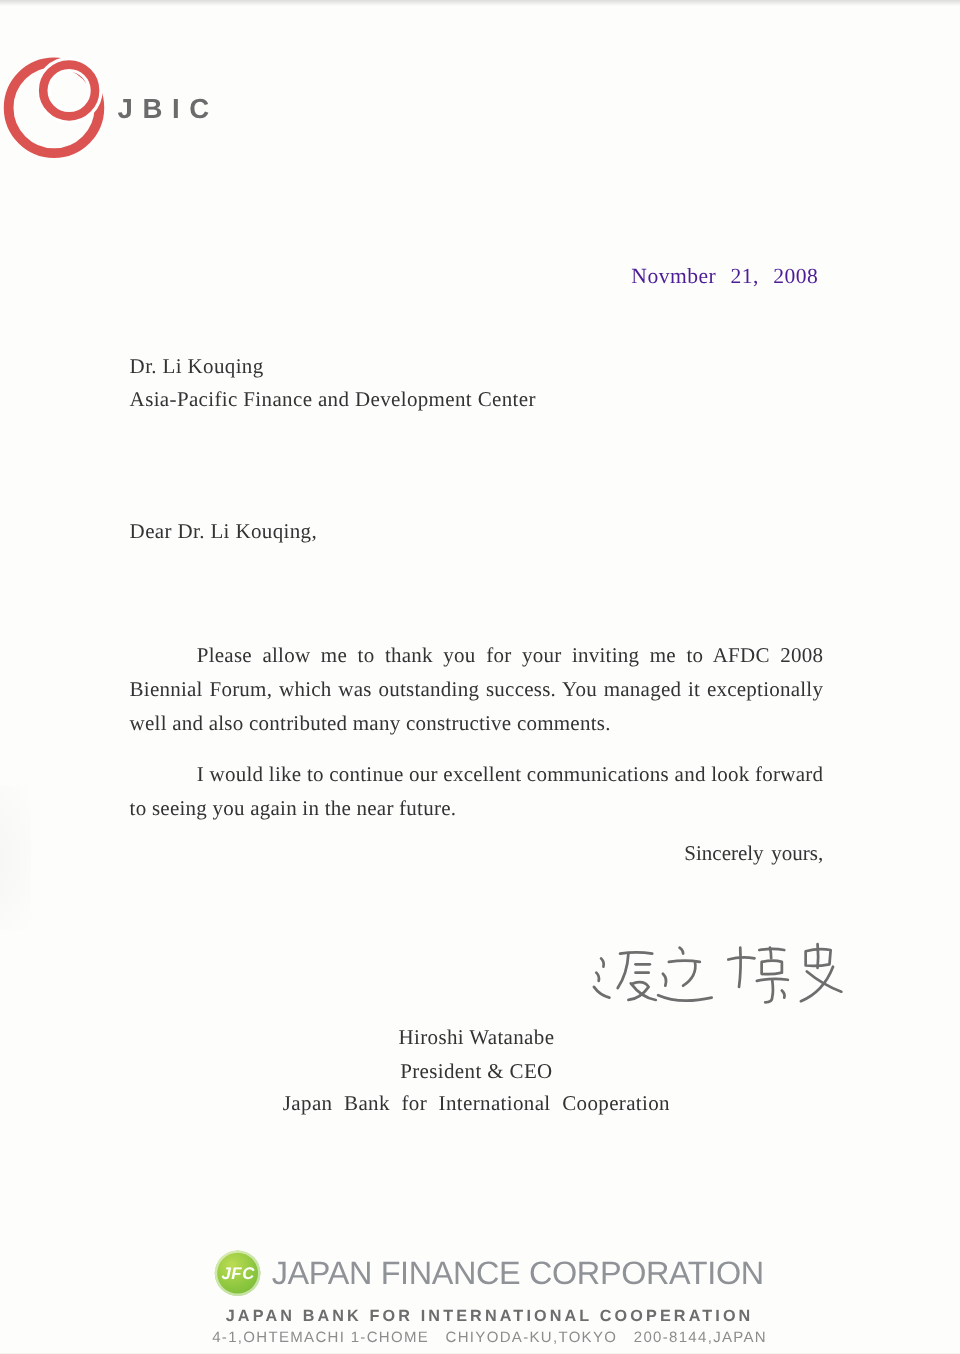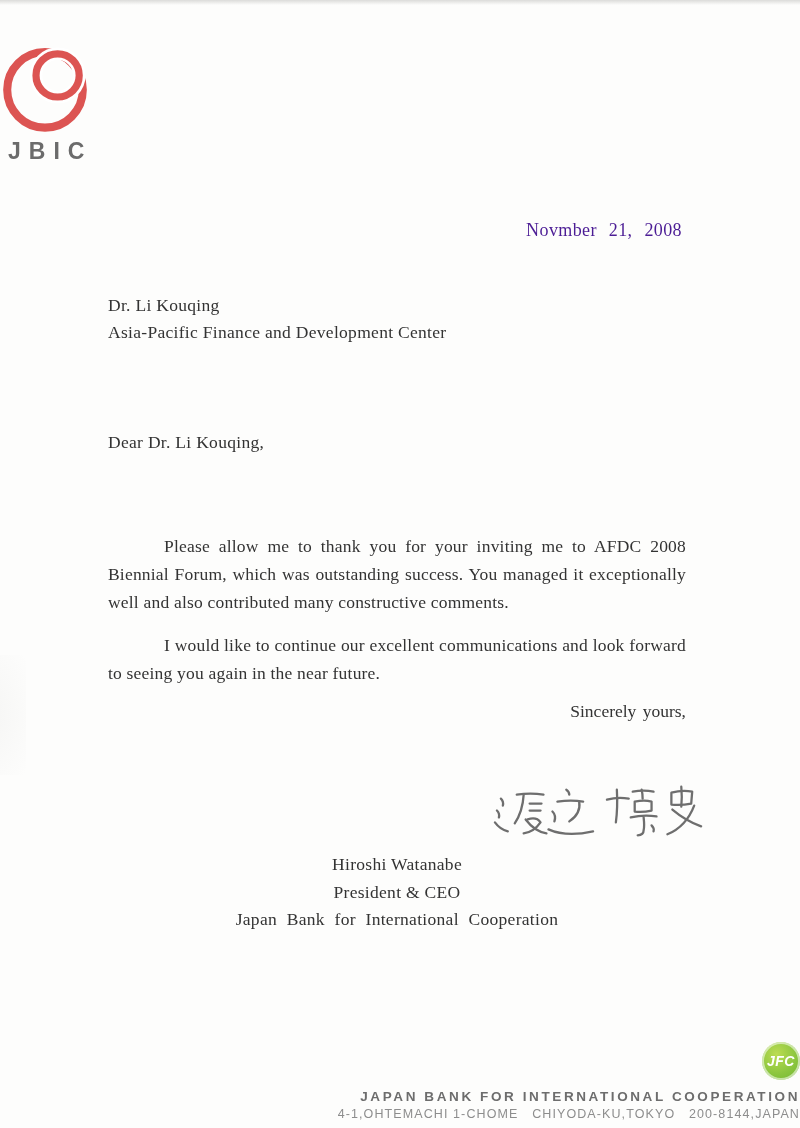--- a/index.html
+++ b/index.html
@@ -19,21 +19,21 @@
     position: absolute; left: 0; top: 0; width: 100%; height: 5px;
     background: linear-gradient(to bottom, rgba(120,120,115,0.25), rgba(120,120,115,0));
   }
   .scan-left-smudge {
     position: absolute; left: -14px; top: 655px; width: 40px; height: 120px;
     background: radial-gradient(ellipse at 0% 50%, rgba(100,100,95,0.05), rgba(100,100,95,0));
   }
   
   .brand {
     position: absolute; left: 0; top: 42px; width: 100%;
-    display: flex; flex-direction: column; align-items: flex-start;
+    display: flex; align-items: center;
   }
   .brand-mark { width: 90px; height: 92px; }
   .brand-name {
     margin-top: 4px;
     font-family: "Liberation Sans", "DejaVu Sans", sans-serif;
     font-weight: bold;
     font-size: 23px;
     letter-spacing: 8px;
     color: #6b6b6b;
     padding-left: 8px; 
@@ -66,21 +66,21 @@
   }
   .signature-wrap svg { width: 100%; height: 100%; }
   .sig-block {
     position: absolute; left: 108px; top: 851px; width: 578px;
     text-align: center; font-size: 17.5px; line-height: 27.5px; letter-spacing: 0.3px;
   }
   .sig-block .wide { word-spacing: 5px; }
   
   .footer {
     position: absolute; left: 0; top: 1042px; width: 100%;
-    display: flex; flex-direction: column; align-items: flex-end;
+    display: flex; flex-direction: column; align-items: center;
     font-family: "Liberation Sans", "DejaVu Sans", sans-serif;
     padding-left: 16px;
   }
   .jfc-row { display: flex; align-items: center; gap: 9px; }
   .jfc-badge {
     width: 38px; height: 38px; border-radius: 50%;
     background: radial-gradient(circle at 38% 32%, #bcdc52, #8cc63f 55%, #6fb52f);
     display: flex; align-items: center; justify-content: center;
     color: #ffffff; font-weight: bold; font-style: italic;
     font-size: 14px; letter-spacing: 0.5px;
@@ -168,17 +168,18 @@
 
   <div class="sig-block">
     <div>Hiroshi Watanabe</div>
     <div>President &amp; CEO</div>
     <div class="wide">Japan Bank for International Cooperation</div>
   </div>
 
   <div class="footer">
     <div class="jfc-row">
       <div class="jfc-badge">JFC</div>
+      <div class="jfc-company">JAPAN FINANCE CORPORATION</div>
     </div>
     <div class="footer-bank">JAPAN BANK FOR INTERNATIONAL COOPERATION</div>
     <div class="footer-address">4-1,OHTEMACHI 1-CHOME   CHIYODA-KU,TOKYO   200-8144,JAPAN</div>
   </div>
 </div>
 
 </body></html>

